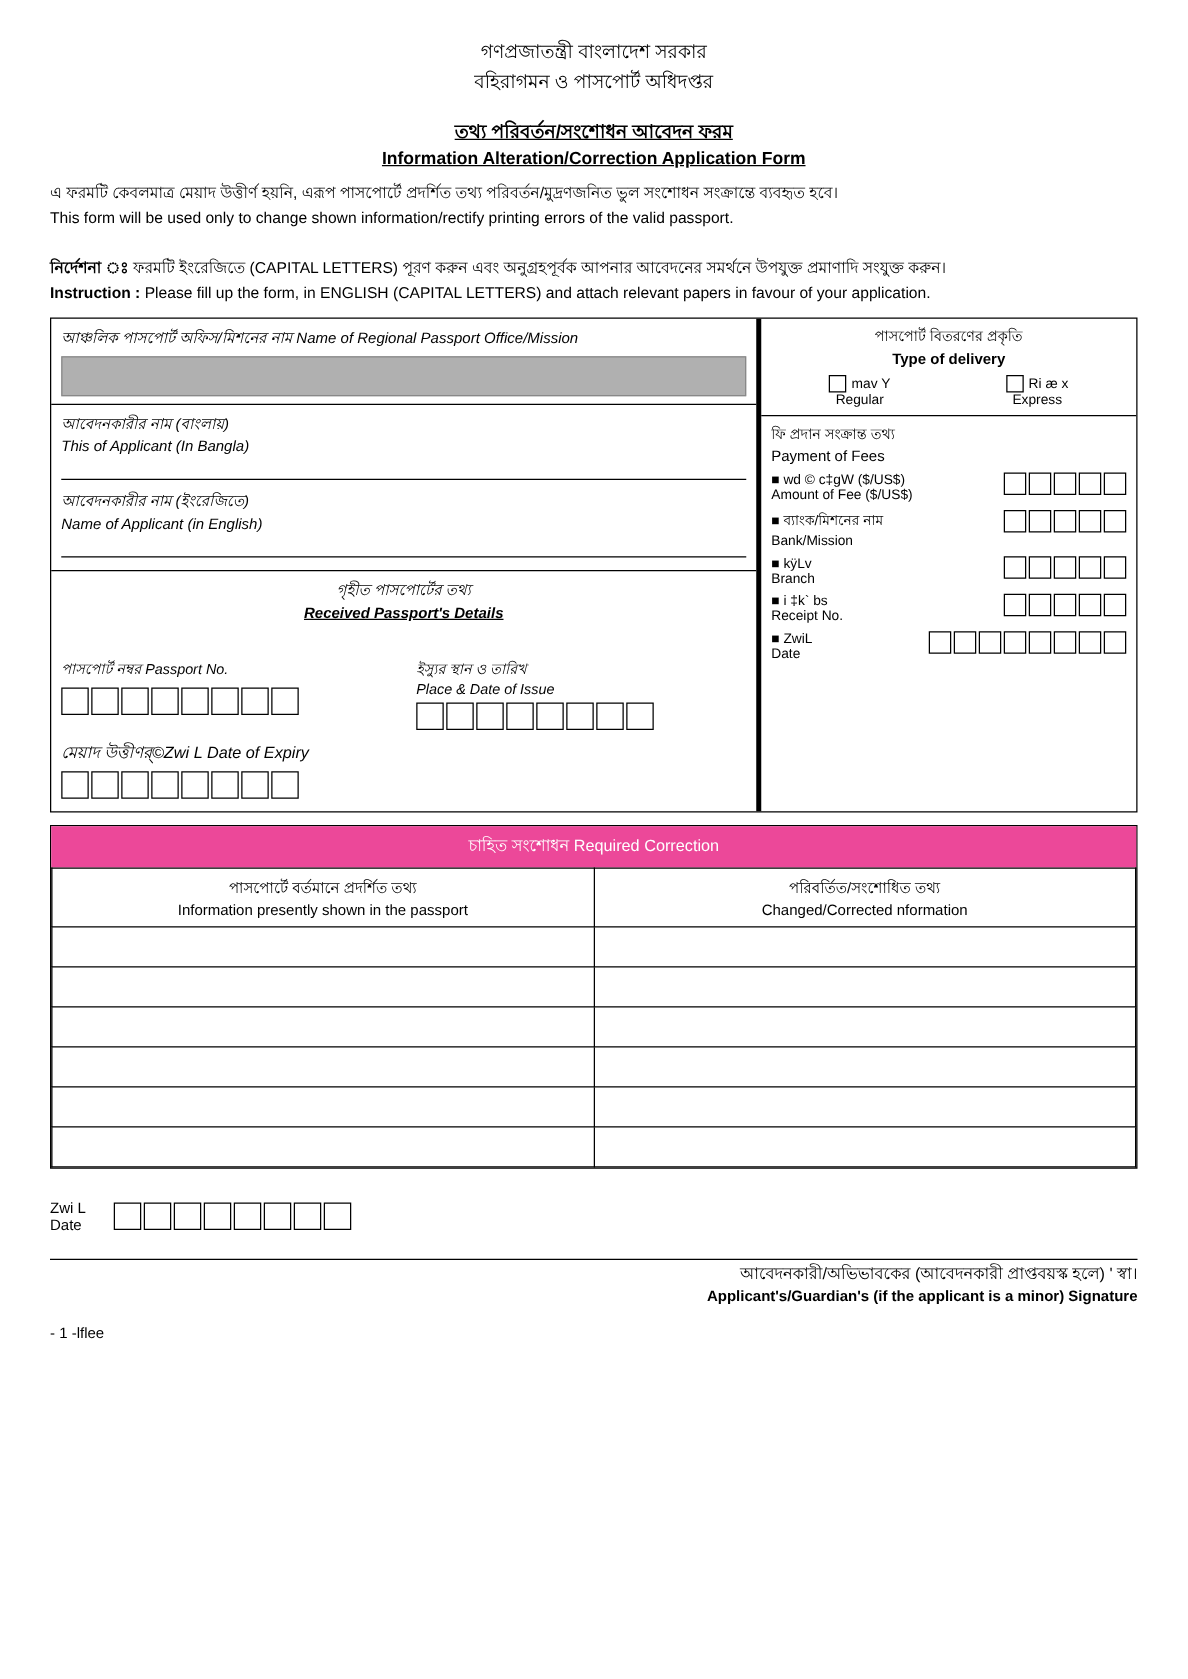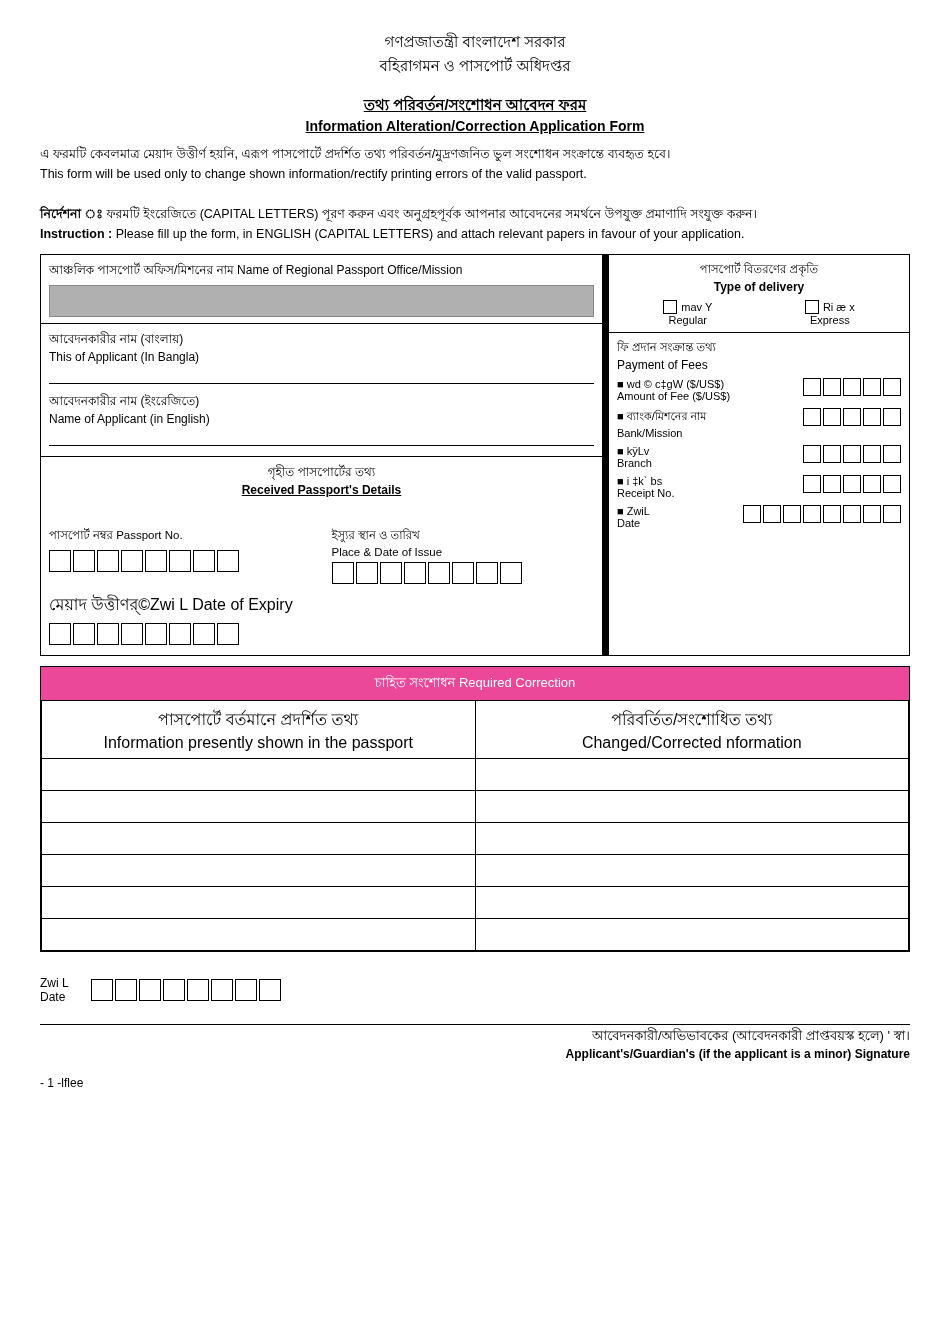--- a/index.html
+++ b/index.html
@@ -39,21 +39,22 @@
       font-weight: bold;
     }
     .main-form-area {
       border: 1px solid #000;
       display: flex;
       flex-direction: row;
       margin-top: 10px;
     }
     .left-section {
       flex: 1;
-      border-right: 7px solid #000000;
+      border-right: 4px solid #000000;
+      font-style: italic;
     }
     .right-section {
       width: 300px;
     }
     .office-name-block {
       border-bottom: 1px solid #000;
       padding: 6px 8px;
     }
     .office-name-block .label {
       font-size: 12px;
@@ -118,21 +119,21 @@
     .input-box {
       width: 22px;
       height: 22px;
       border: 1px solid #000;
       display: inline-block;
     }
     .expiry-row {
       margin-bottom: 4px;
     }
     .expiry-row .field-label {
-      font-size: 16px;
+      font-size: 13px;
       margin-bottom: 4px;
     }
     
     .delivery-block {
       border-bottom: 1px solid #000;
       padding: 6px 8px;
     }
     .delivery-block .title {
       text-align: center;
       font-size: 12px;
@@ -210,21 +211,21 @@
       padding: 6px;
       font-size: 13px;
     }
     .correction-table {
       width: 100%;
       border-collapse: collapse;
     }
     .correction-table th {
       border: 1px solid #000;
       padding: 6px 8px;
-      font-size: 16px;
+      font-size: 12px;
       font-weight: normal;
       text-align: center;
     }
     .correction-table td {
       border: 1px solid #000;
       height: 32px;
       width: 50%;
     }
     .date-row {
       margin-top: 24px;

